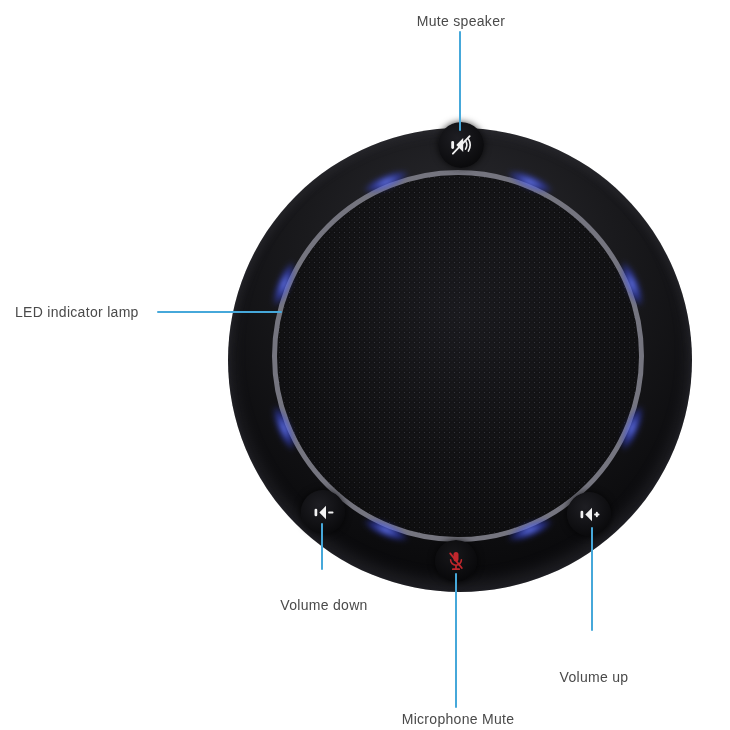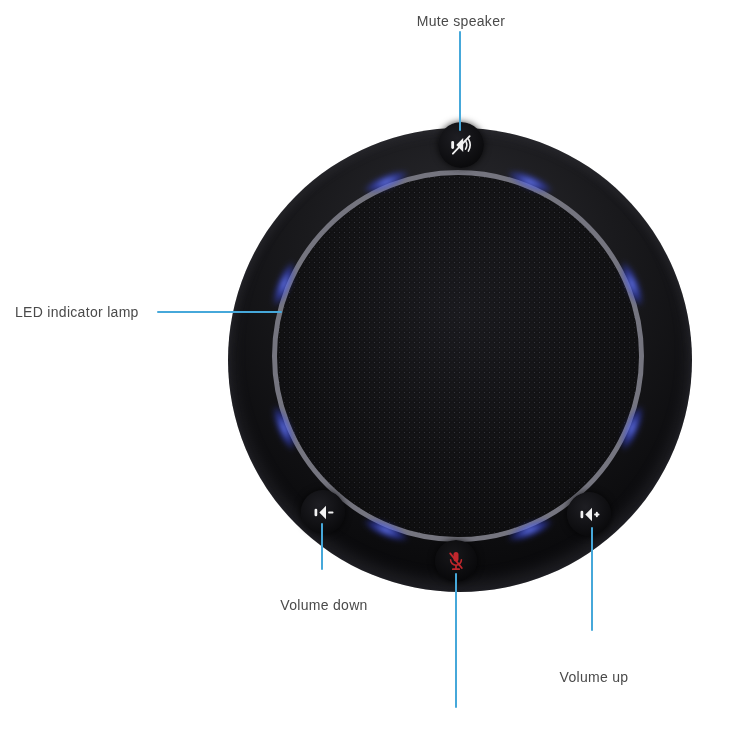--- a/index.html
+++ b/index.html
@@ -141,14 +141,15 @@
   <div class="callout-line" id="line-mute-speaker"></div>
   <div class="callout-line" id="line-led-indicator"></div>
   <div class="callout-line" id="line-volume-down"></div>
   <div class="callout-line" id="line-volume-up"></div>
   <div class="callout-line" id="line-mic-mute"></div>
 
   <div class="callout-label centered" id="label-mute-speaker">Mute speaker</div>
   <div class="callout-label" id="label-led-indicator">LED indicator lamp</div>
   <div class="callout-label centered" id="label-volume-down">Volume down</div>
   <div class="callout-label centered" id="label-volume-up">Volume up</div>
+  <div class="callout-label centered" id="label-mic-mute">Microphone Mute</div>
 
 </div>
 
 </body></html>

